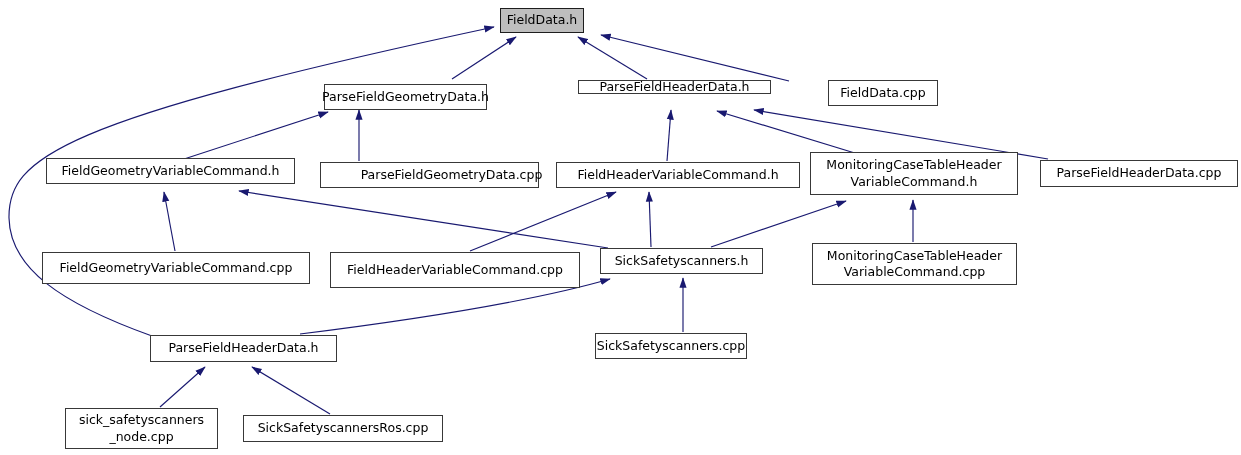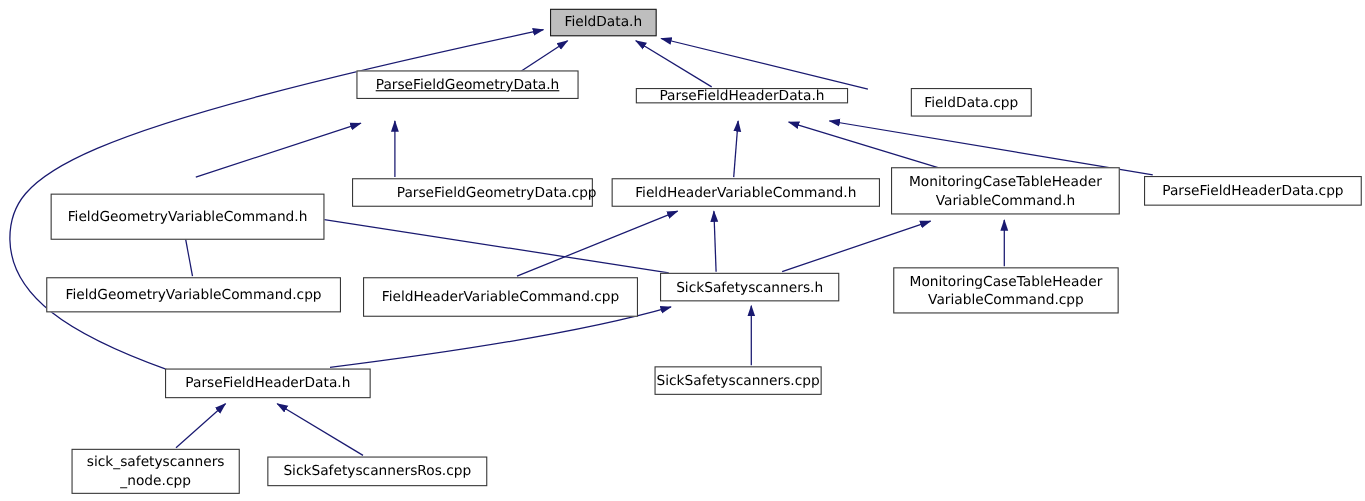--- a/index.html
+++ b/index.html
@@ -57,25 +57,25 @@
         <path d="M651,247 L649,192" class="edge" marker-end="url(#arrowhead)"></path>
         <path d="M711,247 L846,201" class="edge" marker-end="url(#arrowhead)"></path>
         <path d="M913,242 L913,200" class="edge" marker-end="url(#arrowhead)"></path>
         <path d="M300,334 C380,324 520,305 610,279" class="edge" marker-end="url(#arrowhead)"></path>
         <path d="M683,332 L683,278" class="edge" marker-end="url(#arrowhead)"></path>
         <path d="M160,407 L205,367" class="edge" marker-end="url(#arrowhead)"></path>
         <path d="M330,414 L252,367" class="edge" marker-end="url(#arrowhead)"></path>
       </g>
   </svg>
   <div id="nodes">
-      <div class="node root" style="left: 500px; top: 8px; width: 97px; height: 25px;">FieldData.h</div>
-      <div class="node" style="left: 324px; top: 64px; width: 202px; height: 26px; text-decoration: underline;">ParseFieldGeometryData.h</div>
+      <div class="node root" style="left: 500px; top: 8px; width: 84px; height: 25px;">FieldData.h</div>
+      <div class="node" style="left: 324px; top: 84px; width: 163px; height: 26px;">ParseFieldGeometryData.h</div>
       <div class="node" style="left: 578px; top: 80px; width: 193px; height: 14px;">ParseFieldHeaderData.h</div>
       <div class="node" style="left: 788px; top: 80px; width: 110px; height: 26px; margin-left: 40px;">FieldData.cpp</div>
-      <div class="node" style="left: 46px; top: 176px; width: 249px; height: 42px; text-align: right;">FieldGeometryVariableCommand.h</div>
+      <div class="node" style="left: 46px; top: 158px; width: 249px; height: 26px; text-align: right;">FieldGeometryVariableCommand.h</div>
       <div class="node" style="left: 320px; top: 162px; width: 219px; height: 26px; padding-left: 44px;">ParseFieldGeometryData.cpp</div>
       <div class="node" style="left: 556px; top: 162px; width: 244px; height: 26px;">FieldHeaderVariableCommand.h</div>
       <div class="node" style="left: 810px; top: 152px; width: 208px; height: 43px;">MonitoringCaseTableHeader
 VariableCommand.h</div>
       <div class="node" style="left: 1040px; top: 160px; width: 198px; height: 27px;">ParseFieldHeaderData.cpp</div>
       <div class="node" style="left: 42px; top: 252px; width: 268px; height: 32px;">FieldGeometryVariableCommand.cpp</div>
       <div class="node" style="left: 330px; top: 252px; width: 250px; height: 36px;">FieldHeaderVariableCommand.cpp</div>
       <div class="node" style="left: 600px; top: 248px; width: 163px; height: 26px; text-align: center;">SickSafetyscanners.h</div>
       <div class="node" style="left: 812px; top: 243px; width: 205px; height: 42px;">MonitoringCaseTableHeader
 VariableCommand.cpp</div>

